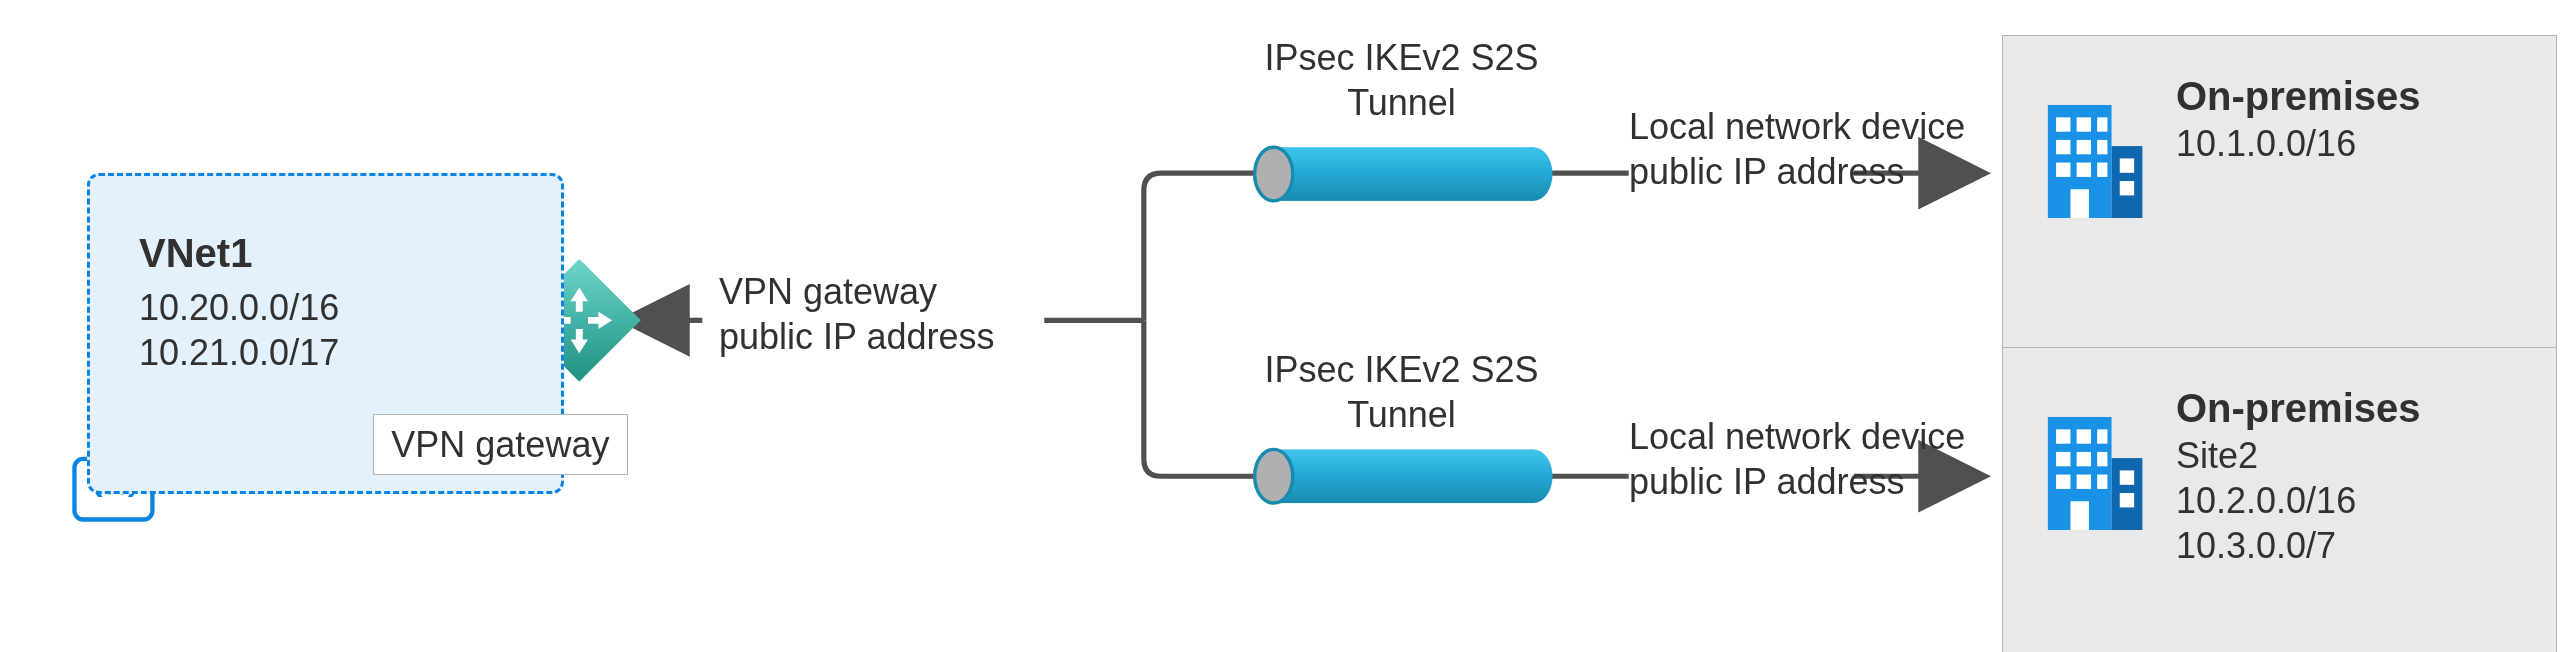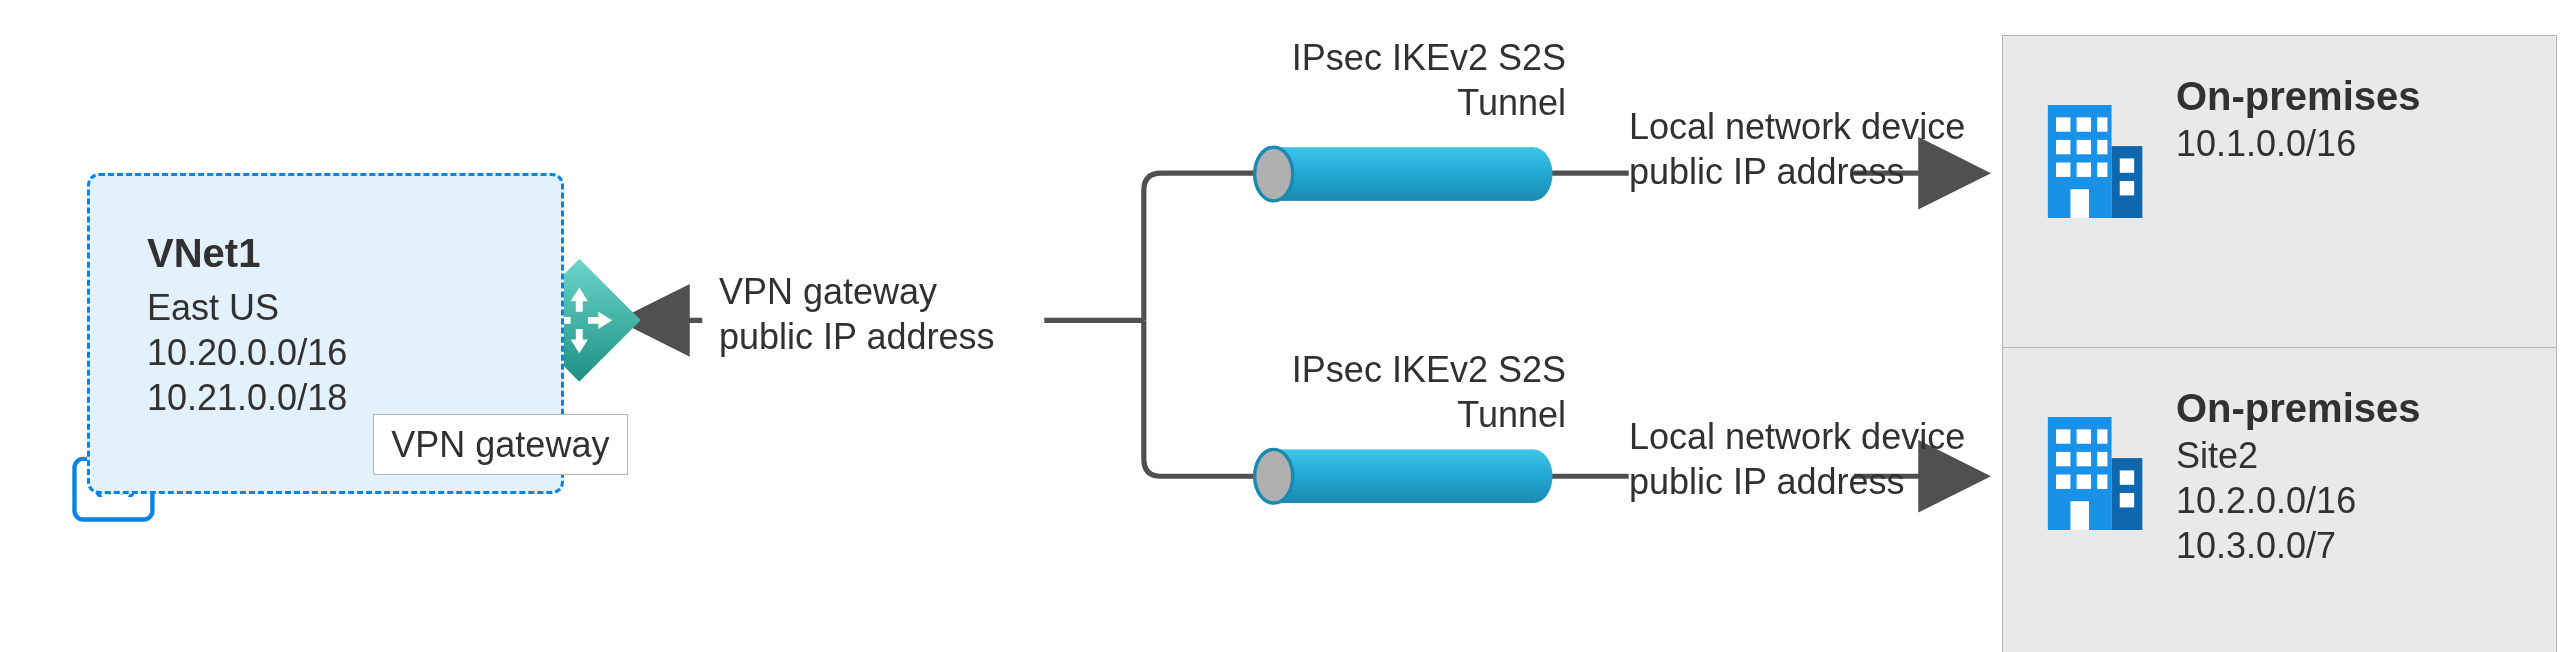--- a/index.html
+++ b/index.html
@@ -20,37 +20,37 @@
     width: 2576px;
     height: 652px;
     overflow: visible;
   }
   .txt {
     position: absolute;
     font-size: 36px;
     line-height: 1.25;
     white-space: nowrap;
   }
-  .txt.center { text-align: right; }
+  .txt.center { text-align: center; }
 
   
   .vnet-box {
     position: absolute;
     left: 87px;
     top: 173px;
     width: 477px;
     height: 321px;
     border: 3.5px dashed #0a84e4;
     border-radius: 12px;
     background: #e2f1fc;
     box-sizing: border-box;
     padding: 52px 49px;
   }
   .vnet-box .title { font-weight: 700; font-size: 40px; margin-bottom: 7px;}
-  .vnet-box div { font-size: 36px; line-height: 1.25; margin-left: 8px; }
+  .vnet-box div { font-size: 36px; line-height: 1.25; }
 
   
   .gateway-label {
     position: absolute;
     background: #ffffff;
     border: 1.7px solid #b5b5b5;
     font-size: 36px;
     padding: 8.7px 17.3px;
   }
 
@@ -149,23 +149,22 @@
     <rect x="0" y="0" width="90" height="70" rx="10" fill="#ffffff" stroke="#0a84e4" stroke-width="5"></rect>
     <text x="20" y="48" font-size="42" font-weight="700" fill="#0a84e4">‹</text>
     <circle cx="41" cy="36" r="5" fill="#38b24a"></circle>
     <circle cx="55" cy="36" r="5" fill="#38b24a"></circle>
     <text x="60" y="48" font-size="42" font-weight="700" fill="#0a84e4">›</text>
   </g>
 </svg>
 
 <div class="vnet-box">
   <div class="title">VNet1</div>
-  <div>East US</div>
   <div>10.20.0.0/16</div>
-  <div>10.21.0.0/18</div>
+  <div>10.21.0.0/17</div>
 </div>
 
 <div class="gateway-label" style="left:373px; top:414px;">VPN gateway</div>
 
 <div class="txt" style="left:719px; top:269px;">VPN gateway</div>
 <div class="txt" style="left:719px; top:314px;">public IP address</div>
 
 <div class="txt center" style="left:1237px; top:35px; width:329px;">IPsec IKEv2 S2S</div>
 <div class="txt center" style="left:1237px; top:80px; width:329px;">Tunnel</div>
 

